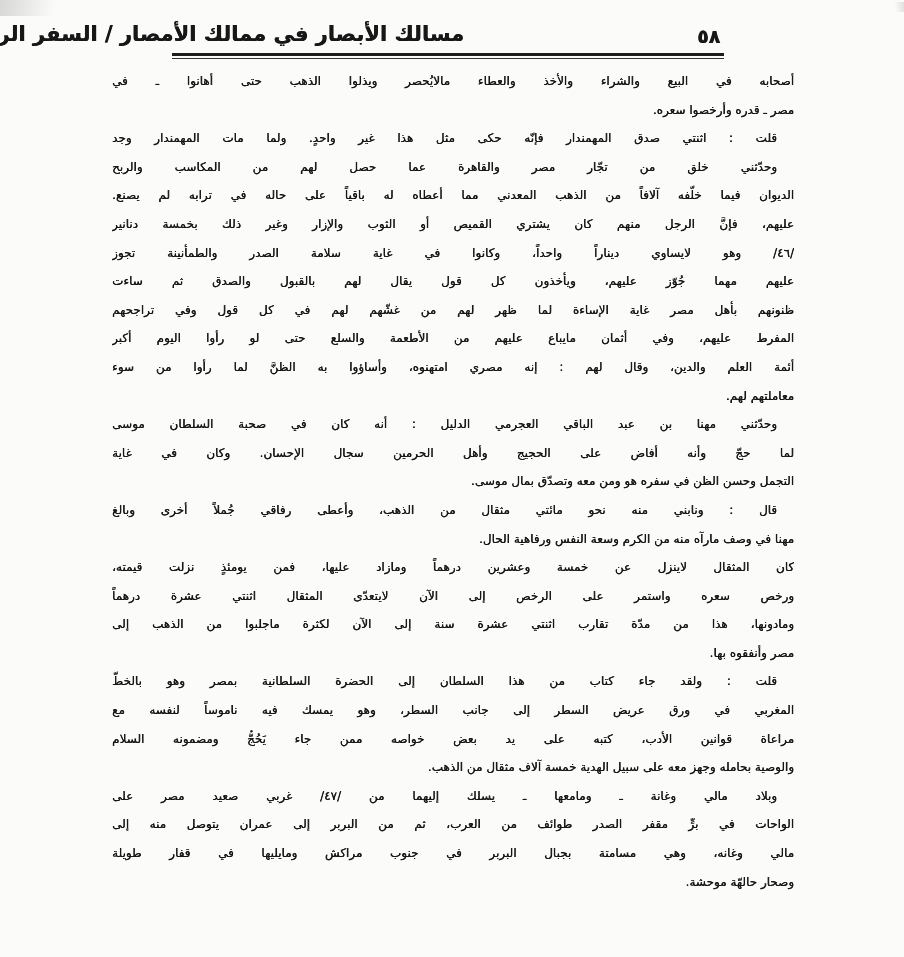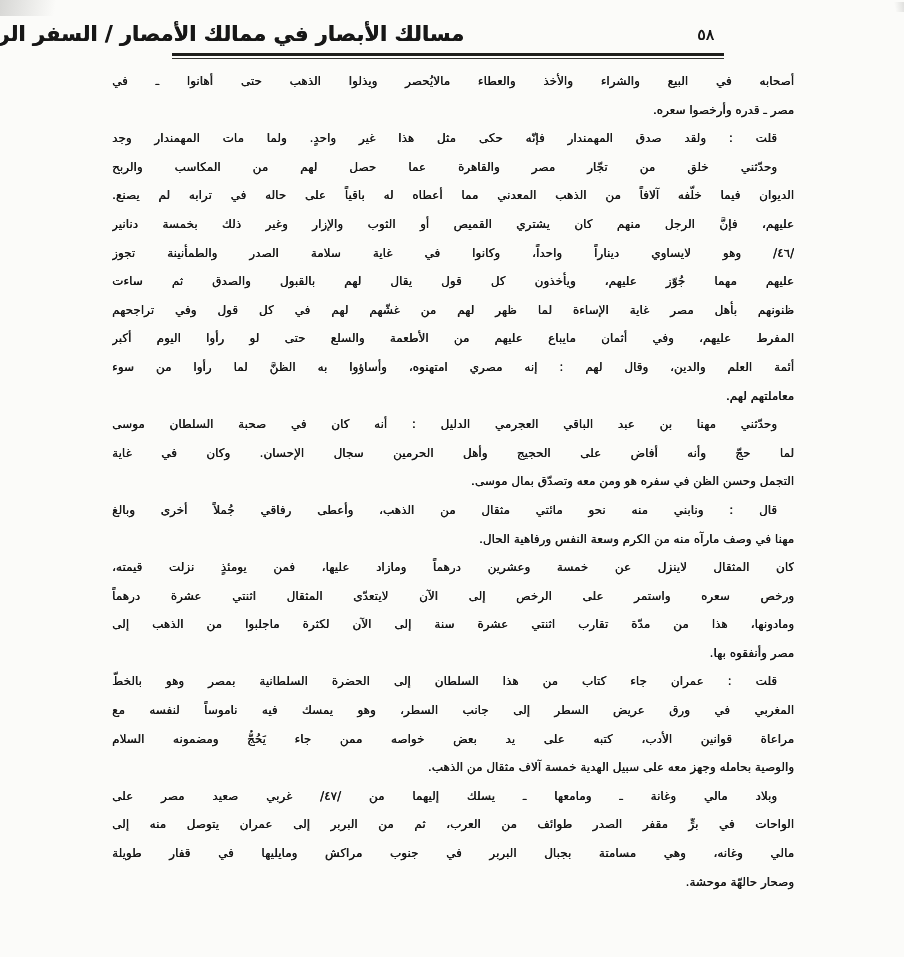--- a/index.html
+++ b/index.html
@@ -25,21 +25,21 @@
   }
   .running-title{
     position:absolute;top:22px;left:92px;width:372px;
     text-align:center;white-space:nowrap;
     direction:rtl;
     font-size:21px;font-weight:bold;
     text-shadow:.4px 0 0 currentColor;
   }
   .page-number{
     position:absolute;top:25px;left:697px;
-    font-size:16px;font-weight:normal;
+    font-size:19px;font-weight:bold;
     text-shadow:.4px 0 0 currentColor;
   }
   .header-rule{
     position:absolute;top:53px;left:172px;width:552px;height:2px;
     border-top:3px solid #1e1e1c;
     border-bottom:1px solid #32322f;
   }
   .text-block{
     position:absolute;top:67px;left:112px;width:682px;
     direction:rtl;
@@ -68,40 +68,40 @@
 
   <div class="running-title">مسالك الأبصار في ممالك الأمصار / السفر الرابع</div>
 
   <div class="page-number">٥٨</div>
 
   <div class="header-rule"></div>
 
   <div class="text-block">
       <div class="line">أصحابه في البيع والشراء والأخذ والعطاء مالايُحصر ويذلوا الذهب حتى أهانوا ـ في</div>
       <div class="line end">مصر ـ قدره وأرخصوا سعره.</div>
-      <div class="line indent">قلت : ولقد صدق المهمندار فإنّه حكى مثل هذا غير واحدٍ. ولما مات المهمندار وجد</div>
+      <div class="line indent">قلت : اثنتي صدق المهمندار فإنّه حكى مثل هذا غير واحدٍ. ولما مات المهمندار وجد</div>
       <div class="line indent">وحدّثني خلق من تجّار مصر والقاهرة عما حصل لهم من المكاسب والربح</div>
       <div class="line">الديوان فيما خلّفه آلافاً من الذهب المعدني مما أعطاه له باقياً على حاله في ترابه لم يصنع.</div>
       <div class="line">عليهم، فإنَّ الرجل منهم كان يشتري القميص أو الثوب والإزار وغير ذلك بخمسة دنانير</div>
       <div class="line">/٤٦/ وهو لايساوي ديناراً واحداً، وكانوا في غاية سلامة الصدر والطمأنينة تجوز</div>
       <div class="line">عليهم مهما جُوّز عليهم، ويأخذون كل قول يقال لهم بالقبول والصدق ثم ساءت</div>
       <div class="line">ظنونهم بأهل مصر غاية الإساءة لما ظهر لهم من غشّهم لهم في كل قول وفي تراجحهم</div>
       <div class="line">المفرط عليهم، وفي أثمان مايباع عليهم من الأطعمة والسلع حتى لو رأوا اليوم أكبر</div>
       <div class="line">أئمة العلم والدين، وقال لهم : إنه مصري امتهنوه، وأساؤوا به الظنَّ لما رأوا من سوء</div>
       <div class="line end">معاملتهم لهم.</div>
       <div class="line indent">وحدّثني مهنا بن عبد الباقي العجرمي الدليل : أنه كان في صحبة السلطان موسى</div>
       <div class="line">لما حجّ وأنه أفاض على الحجيج وأهل الحرمين سجال الإحسان. وكان في غاية</div>
       <div class="line end">التجمل وحسن الظن في سفره هو ومن معه وتصدّق بمال موسى.</div>
       <div class="line indent">قال : ونابني منه نحو مائتي مثقال من الذهب، وأعطى رفاقي جُملاً أخرى وبالغ</div>
       <div class="line end">مهنا في وصف مارآه منه من الكرم وسعة النفس ورفاهية الحال.</div>
       <div class="line">كان المثقال لاينزل عن خمسة وعشرين درهماً ومازاد عليها، فمن يومئذٍ نزلت قيمته،</div>
       <div class="line">ورخص سعره واستمر على الرخص إلى الآن لايتعدّى المثقال اثنتي عشرة درهماً</div>
       <div class="line">ومادونها، هذا من مدّة تقارب اثنتي عشرة سنة إلى الآن لكثرة ماجلبوا من الذهب إلى</div>
       <div class="line end">مصر وأنفقوه بها.</div>
-      <div class="line indent">قلت : عمران جاء كتاب من هذا السلطان إلى الحضرة السلطانية بمصر وهو بالخطّ</div>
+      <div class="line indent">قلت : ولقد جاء كتاب من هذا السلطان إلى الحضرة السلطانية بمصر وهو بالخطّ</div>
       <div class="line">المغربي في ورق عريض السطر إلى جانب السطر، وهو يمسك فيه ناموساً لنفسه مع</div>
       <div class="line">مراعاة قوانين الأدب، كتبه على يد بعض خواصه ممن جاء يَحُجُّ ومضمونه السلام</div>
       <div class="line end">والوصية بحامله وجهز معه على سبيل الهدية خمسة آلاف مثقال من الذهب.</div>
       <div class="line indent">وبلاد مالي وغانة ـ ومامعها ـ يسلك إليهما من /٤٧/ غربي صعيد مصر على</div>
       <div class="line">الواحات في برٍّ مقفر الصدر طوائف من العرب، ثم من البربر إلى عمران يتوصل منه إلى</div>
       <div class="line">مالي وغانه، وهي مسامتة بجبال البربر في جنوب مراكش ومايليها في قفار طويلة</div>
       <div class="line end">وصحار حالهّة موحشة.</div>
     </div>
 </div>
 

